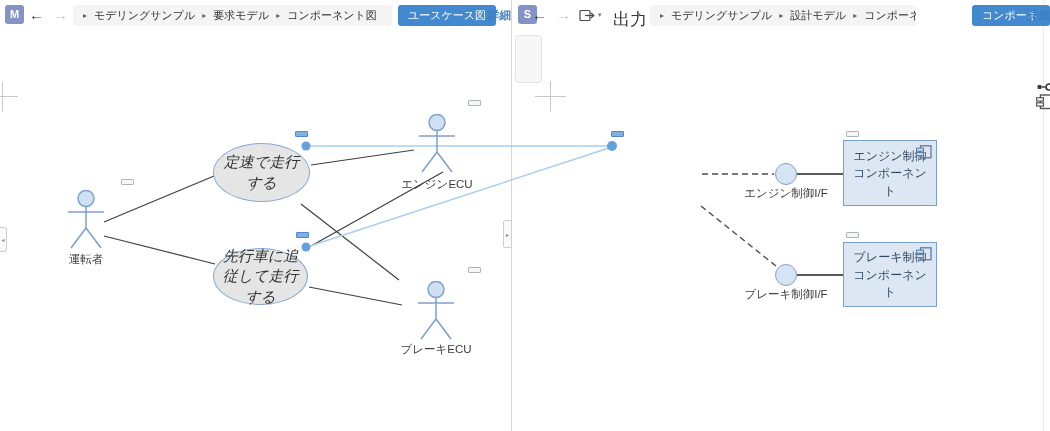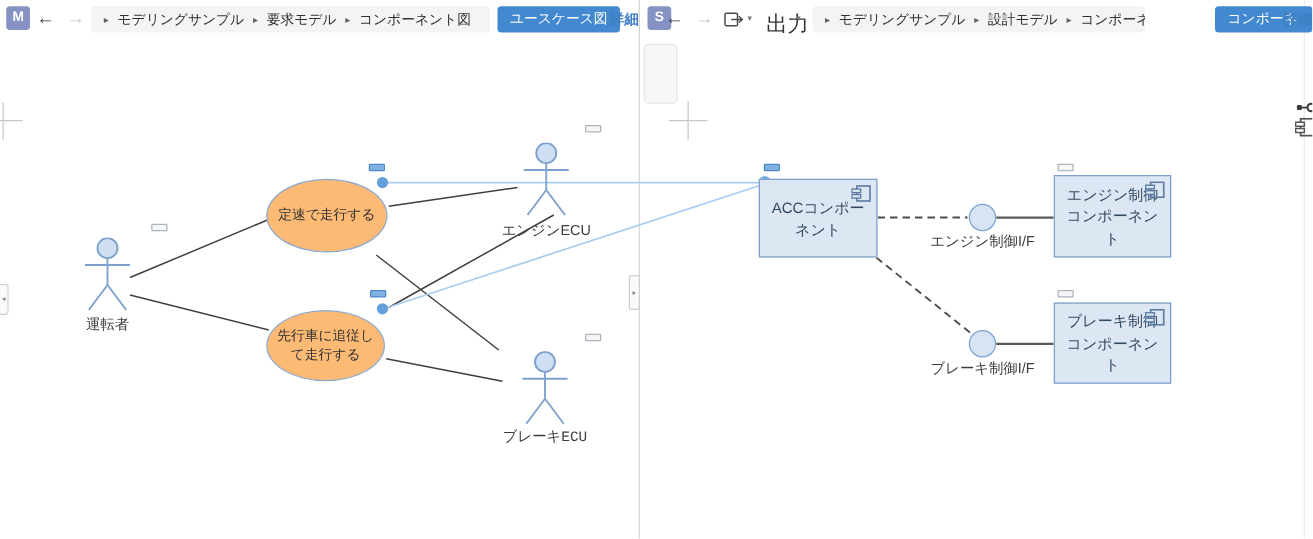--- a/index.html
+++ b/index.html
@@ -30,23 +30,23 @@
   .rightedge { position:absolute; left:1043px; top:0; width:1px; height:431px; background:#ececec; }
   .palette { position:absolute; left:515px; top:35px; width:27px; height:48px; background:#f7f7f8;
              border:1px solid #e3e3e4; border-radius:4px; }
   .tool { position:absolute; cursor:pointer; }
   .xline { position:absolute; background:#c8c8c8; }
   .handle { position:absolute; background:#fafafa; border:1px solid #cfcfcf; color:#8a8a8a;
             font-size:6px; display:flex; align-items:center; justify-content:center; cursor:pointer; }
 
   
   .lines { position:absolute; left:0; top:0; z-index:1; }
-  .uc { position:absolute; z-index:2; background:#fdba74; border:1.4px solid #8aa9d1; border-radius:50%;
+  .uc { position:absolute; z-index:2; background:#e5e5e5; border:1.4px solid #8aa9d1; border-radius:50%;
         display:flex; align-items:center; justify-content:center; text-align:center;
-        font-size:11px; color:#333; line-height:1.35; padding:0 7px; cursor:pointer; }
+        font-size:15px; color:#333; line-height:1.35; padding:0 7px; cursor:pointer;font-style:italic; }
   .comp { position:absolute; z-index:2; background:#dde7f3; border:1.4px solid #7ba0c9;
           display:flex; align-items:center; justify-content:center; text-align:center;
           font-size:12px; color:#344a63; line-height:1.45; padding:4px 6px 2px; cursor:pointer; }
   .compicon { position:absolute; top:4px; right:4px; }
   .ifc { position:absolute; z-index:2; width:22px; height:22px; border-radius:50%;
          background:#d6e4f4; border:1.4px solid #7da3cf; cursor:pointer; }
   .nodelabel { position:absolute; z-index:2; text-align:center; font-size:11.5px; color:#3c3c3c; }
   .actor { position:absolute; z-index:2; cursor:pointer; }
   .markerBlue { position:absolute; z-index:3; width:13px; height:6px; background:#7fb1e3;
                 border:1px solid #5188c6; border-radius:1px; cursor:pointer; }
@@ -139,21 +139,21 @@
 
   <div class="actor" style="left:416px;top:281px;">
     <svg width="40" height="62" viewBox="0 0 40 62">
       <circle cx="20" cy="8.5" r="8" fill="#cfe0f4" stroke="#7da0cc" stroke-width="1.5"></circle>
       <line x1="20" y1="16.5" x2="20" y2="38" stroke="#7da0cc" stroke-width="1.5"></line>
       <line x1="2" y1="22" x2="38" y2="22" stroke="#7da0cc" stroke-width="1.5"></line>
       <line x1="20" y1="38" x2="5" y2="58" stroke="#7da0cc" stroke-width="1.5"></line>
       <line x1="20" y1="38" x2="35" y2="58" stroke="#7da0cc" stroke-width="1.5"></line>
     </svg>
   </div>
-  <div class="nodelabel" style="left:393px;top:342px;width:86px;font-family:Liberation Mono, monospace;">ブレーキECU</div>
+  <div class="nodelabel" style="left:393px;top:342px;width:86px;">ブレーキECU</div>
 
   <div class="uc" style="left:213px;top:143px;width:97px;height:59px;">定速で走行する</div>
   <div class="uc" style="left:213px;top:248px;width:95px;height:57px;text-align:center;">先行車に追従して走行する</div>
 
   <div class="markerGray" style="left:121px;top:179px;"></div>
   <div class="markerGray" style="left:468px;top:100px;"></div>
   <div class="markerGray" style="left:468px;top:267px;"></div>
   <div class="markerBlue" style="left:295px;top:131px;"></div>
   <div class="markerBlue" style="left:296px;top:232px;"></div>
 
@@ -195,28 +195,20 @@
         <rect x="4.5" y="1" width="11" height="13.5" fill="none" stroke="#555" stroke-width="1.4"></rect>
         <rect x="0.5" y="3.8" width="7" height="3.2" fill="#fff" stroke="#555" stroke-width="1.2"></rect>
         <rect x="0.5" y="8.8" width="7" height="3.2" fill="#fff" stroke="#555" stroke-width="1.2"></rect>
       </svg>
     </div>
   </div>
 
   <div class="xline" style="left:535px;top:96px;width:31px;height:1px;"></div>
   <div class="xline" style="left:550px;top:81px;width:1px;height:31px;"></div>
 
-  <div class="comp" style="left:607px;top:143px;width:95px;height:63px;">
-    <svg class="compicon" width="16" height="14" viewBox="0 0 16 14">
-      <rect x="4.5" y="0.8" width="10.5" height="12" fill="none" stroke="#5c7ca3" stroke-width="1.3"></rect>
-      <rect x="0.5" y="3.2" width="7" height="2.9" fill="#dde7f3" stroke="#5c7ca3" stroke-width="1.1"></rect>
-      <rect x="0.5" y="7.6" width="7" height="2.9" fill="#dde7f3" stroke="#5c7ca3" stroke-width="1.1"></rect>
-    </svg>
-    <span>ACCコンポーネント</span>
-  </div>
   <div class="markerBlue" style="left:611px;top:131px;"></div>
 
   <div class="comp" style="left:843px;top:140px;width:94px;height:66px;">
     <svg class="compicon" width="16" height="14" viewBox="0 0 16 14">
       <rect x="4.5" y="0.8" width="10.5" height="12" fill="none" stroke="#5c7ca3" stroke-width="1.3"></rect>
       <rect x="0.5" y="3.2" width="7" height="2.9" fill="#dde7f3" stroke="#5c7ca3" stroke-width="1.1"></rect>
       <rect x="0.5" y="7.6" width="7" height="2.9" fill="#dde7f3" stroke="#5c7ca3" stroke-width="1.1"></rect>
     </svg>
     <span>エンジン制御コンポーネント</span>
   </div>

